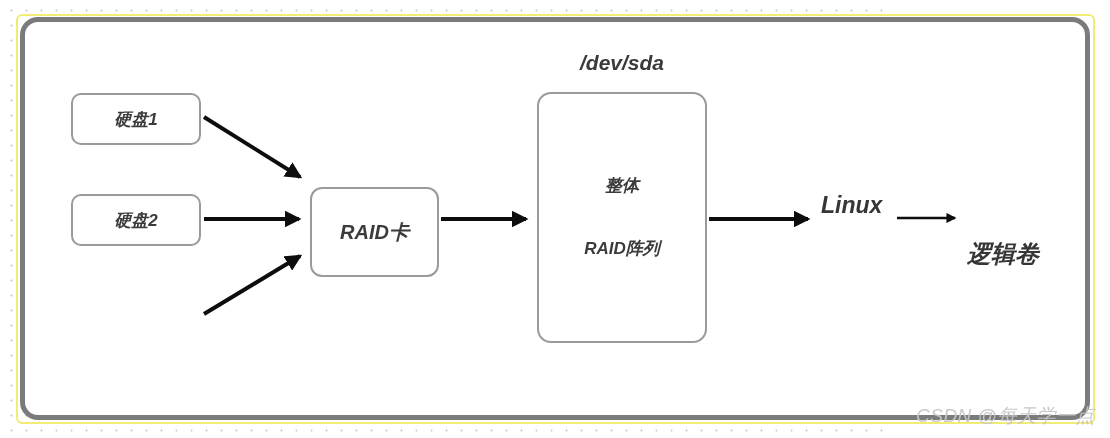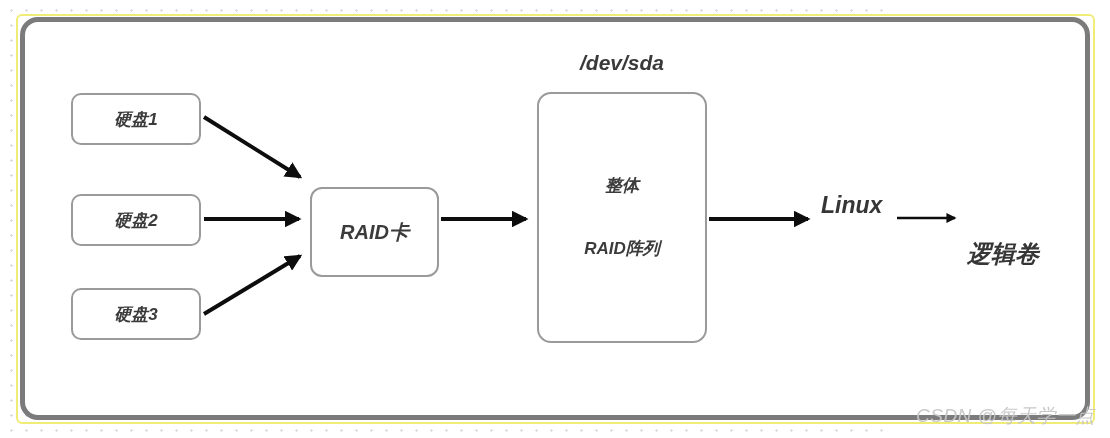--- a/index.html
+++ b/index.html
@@ -88,23 +88,20 @@
   </svg>
 
   <div class="dev-sda">/dev/sda</div>
 
   <div class="node disk disk1">
     <span>硬盘1</span>
   </div>
   <div class="node disk disk2">
     <span>硬盘2</span>
   </div>
-  <div class="node disk disk3">
-    <span>硬盘3</span>
-  </div>
 
   <div class="node raid-card">
     <span>RAID卡</span>
   </div>
 
   <div class="node raid-array">
     <span class="line">整体</span>
     <span class="line">RAID阵列</span>
   </div>
 

